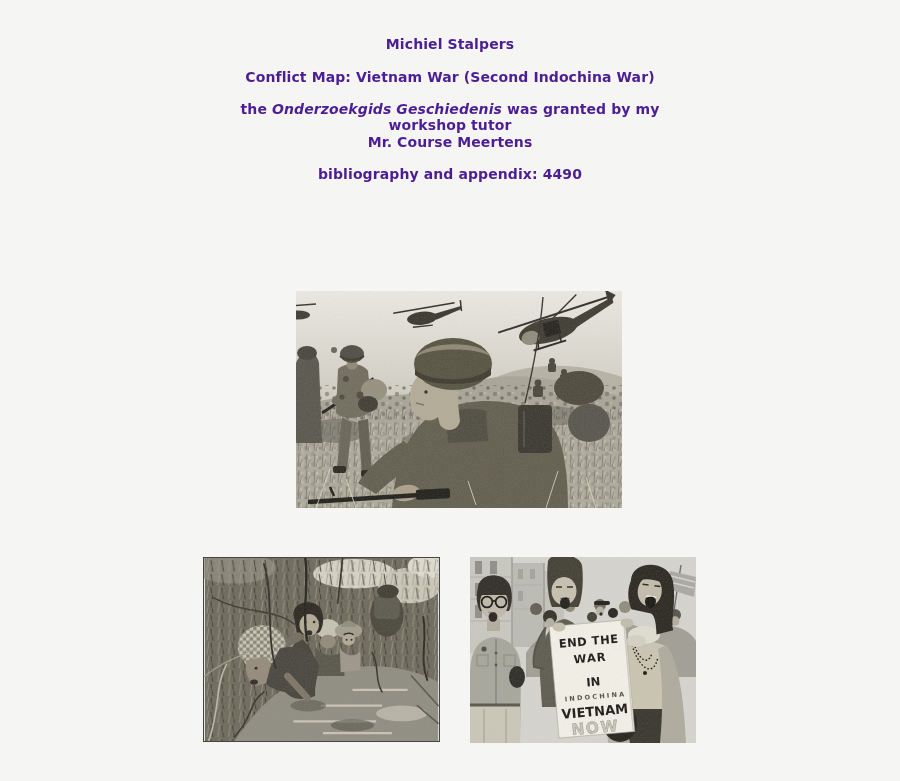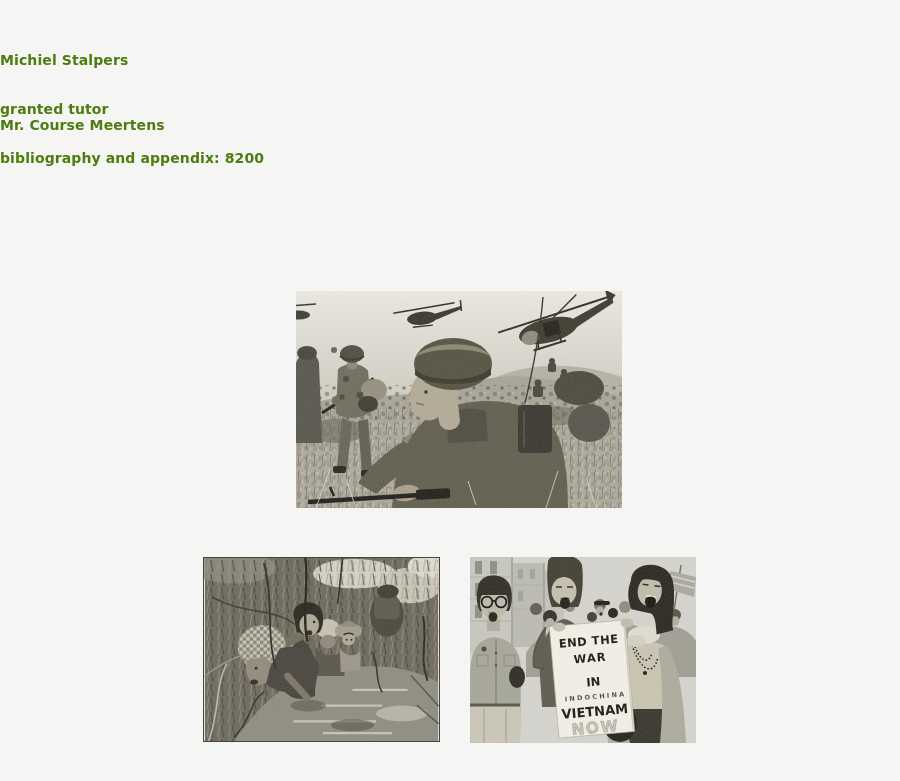--- a/index.html
+++ b/index.html
@@ -4,49 +4,56 @@
 <style>
   html,body{margin:0;padding:0;}
   .page{
     position:relative;
     width:900px;height:781px;
     background:#f5f6f4;
     overflow:hidden;
     font-family:"DejaVu Sans","Liberation Sans",sans-serif;
   }
   .textblock{
-    position:absolute;top:52px;left:0;width:100%;
+    position:absolute;top:36px;left:0;width:100%;
+    text-align:center;
     font-weight:bold;
     font-size:14px;
     line-height:16.3px;
-    color:#4d7c0f;
+    color:#4c1d95;
     letter-spacing:0.1px;
   }
   .textblock .gap{height:16.3px;}
   .i{font-style:italic;}
   figure{margin:0;padding:0;position:absolute;}
   .photo-main{left:296px;top:291px;width:326px;height:217px;}
   .photo-civilians{left:203px;top:557px;width:237px;height:185px;border:1px solid #45443e;box-sizing:border-box;}
   .photo-protest{left:470px;top:557px;width:226px;height:186px;}
   figure svg{display:block;width:100%;height:100%;}
   .signtext{font-family:"DejaVu Sans","Liberation Sans",sans-serif;font-weight:bold;}
 </style>
 </head>
 <body>
 
 <div class="page">
 
   <div class="textblock">
     <div>Michiel Stalpers</div>
     <div class="gap"></div>
+    <div>Conflict Map: Vietnam War (Second Indochina War)</div>
     <div class="gap"></div>
-    <div>granted tutor</div>
+    <div>
+      <span>the</span>
+      <span class="i">Onderzoekgids Geschiedenis</span>
+      <span>was granted by my</span>
+    </div>
+    <div>workshop tutor</div>
     <div>Mr. Course Meertens</div>
     <div class="gap"></div>
-    <div>bibliography and appendix: 8200</div>
+    <div>bibliography and appendix: 4490</div>
   </div>
 
   <figure class="photo-main">
     <svg viewBox="0 0 326 217">
       <defs>
         <linearGradient id="skyM" x1="0" y1="0" x2="0" y2="1">
           <stop offset="0" stop-color="#edebe4"></stop>
             <stop offset="1" stop-color="#cfccc1"></stop>
         </linearGradient>
         <pattern id="scrubM" width="14" height="10" patternUnits="userSpaceOnUse">

